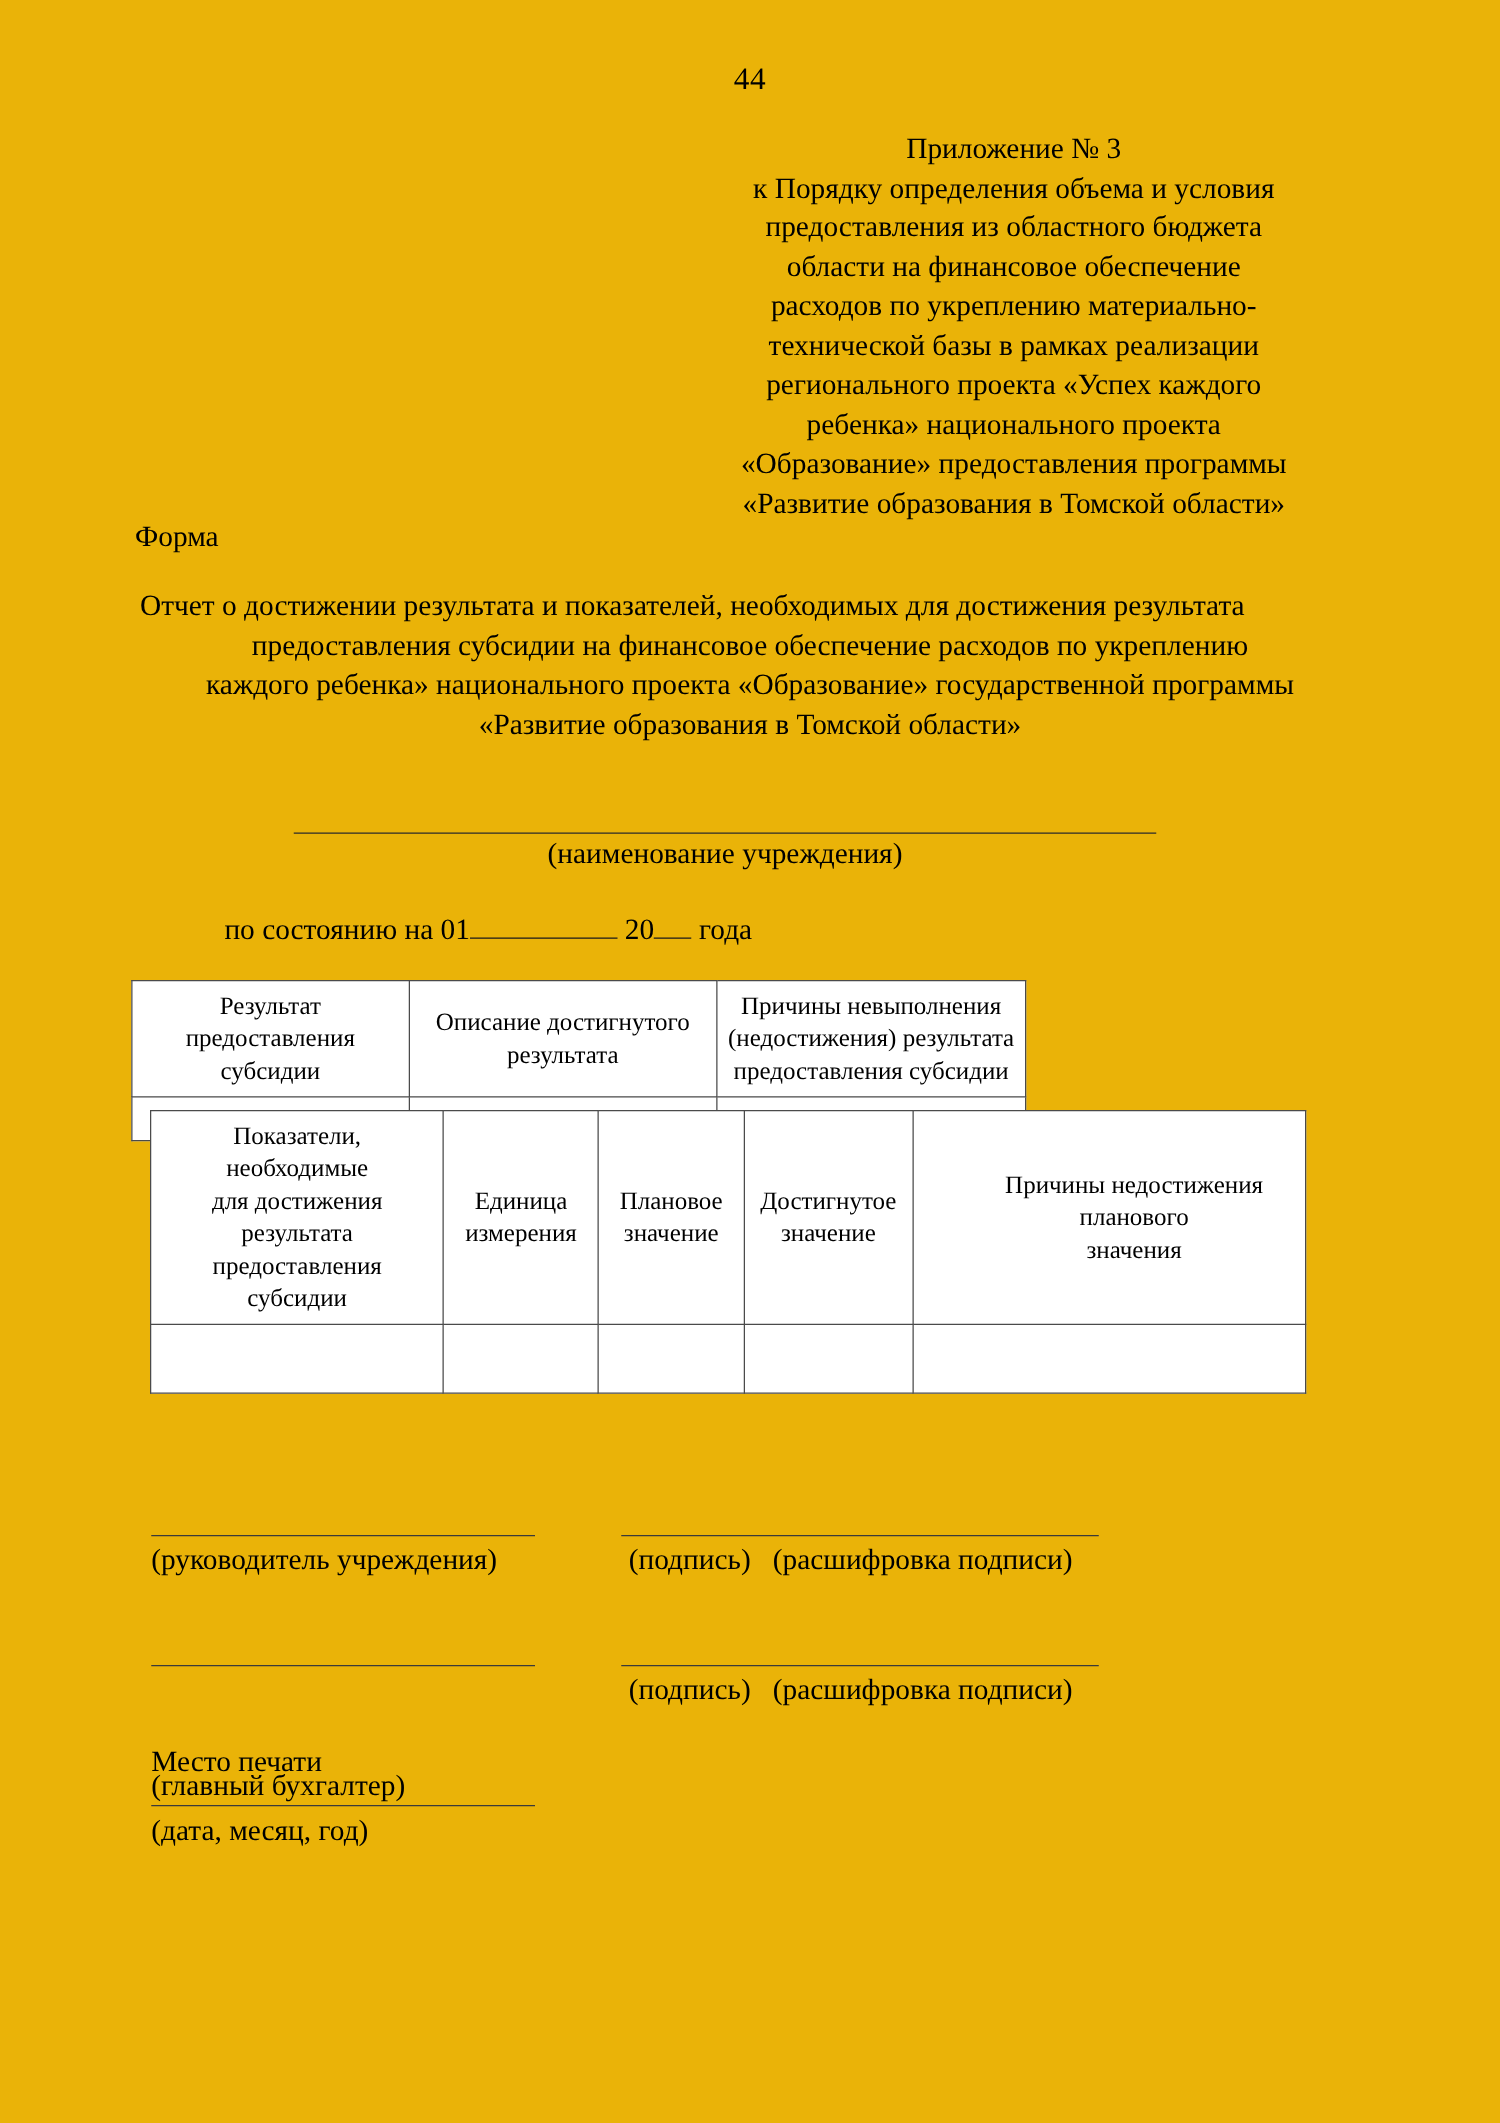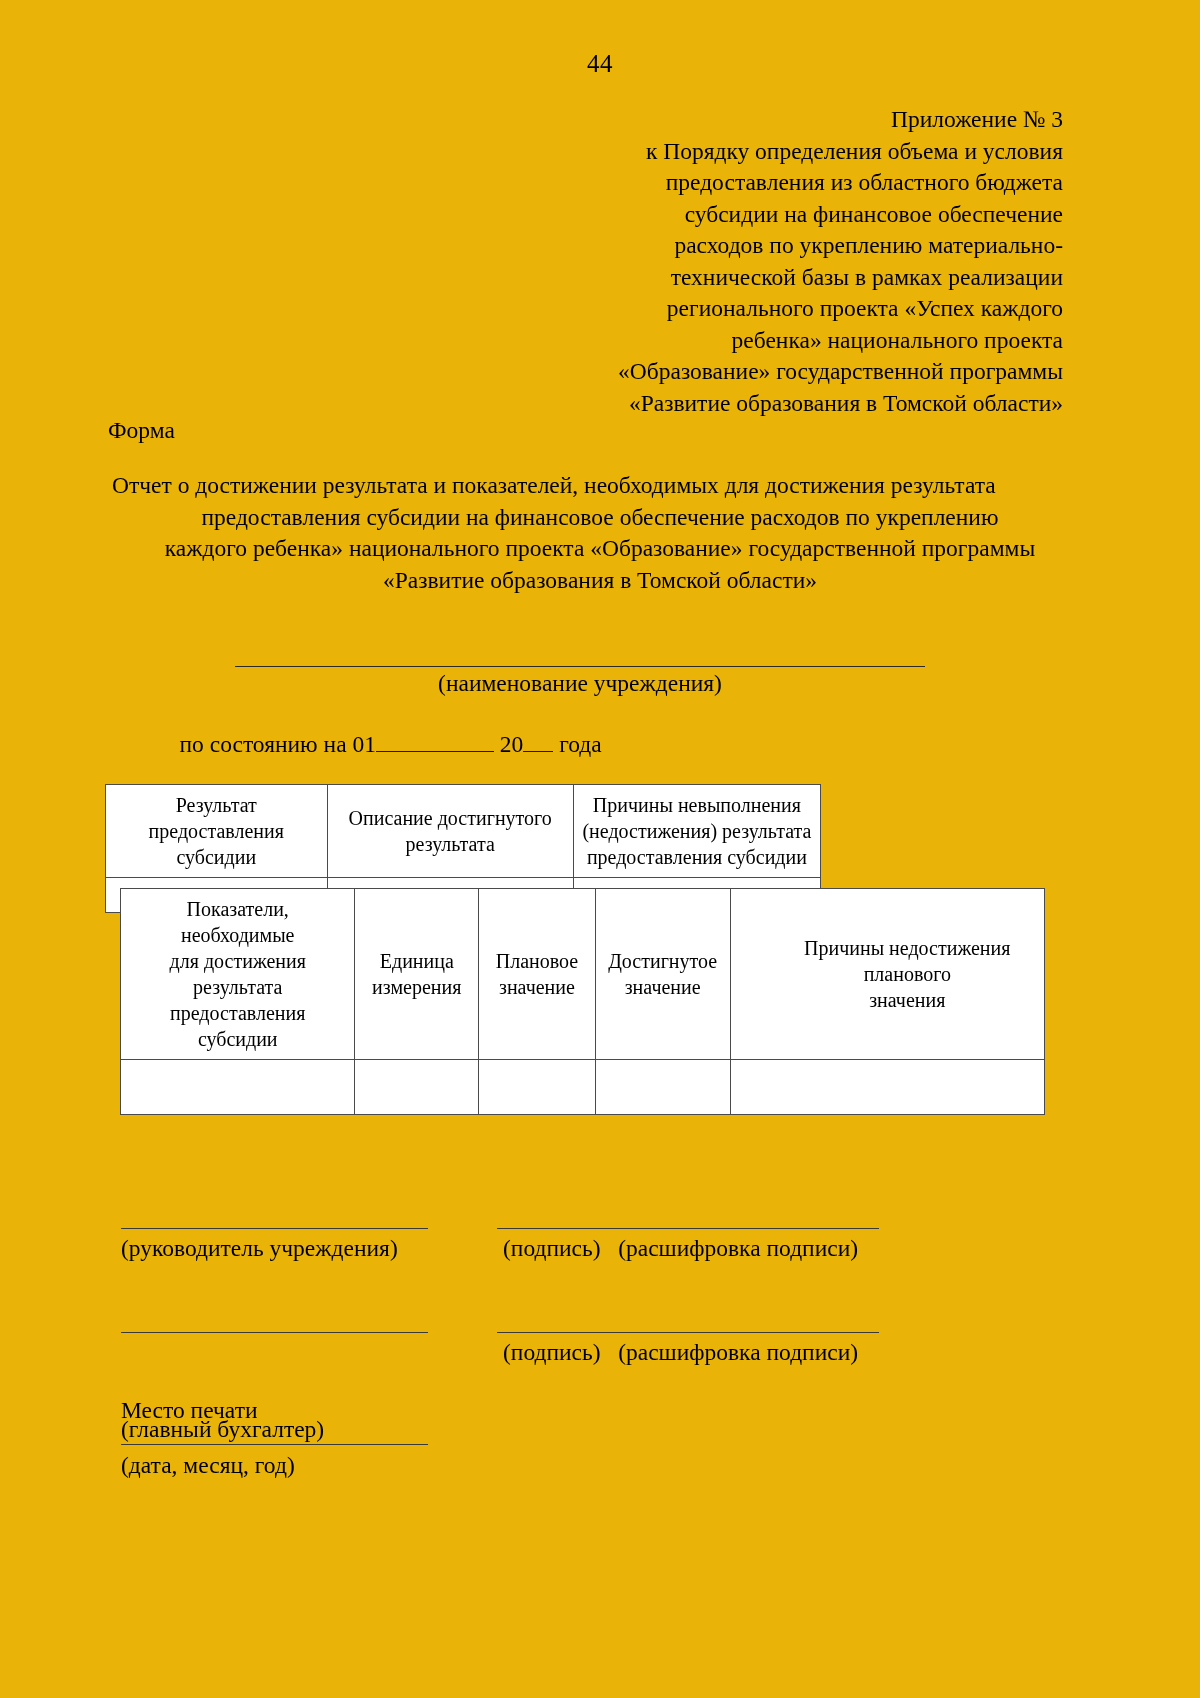--- a/index.html
+++ b/index.html
@@ -30,25 +30,25 @@
     text-align: center;
     font-size: 25px;
     line-height: 1.1;
     letter-spacing: 0.5px;
   }
 
   
   .appendix-block {
     position: absolute;
     top: 104px;
-    left: 593px;
+    left: 576px;
     width: 470px;
     font-size: 23.5px;
     line-height: 31.5px;
-    text-align: right;
+    text-align: center;
   }
   .appendix-block .ln { display: block; white-space: pre-wrap; }
 
   
   .form-label {
     position: absolute;
     top: 415px;
     left: 108px;
     font-size: 23.5px;
     line-height: 31px;
@@ -165,26 +165,26 @@
 <body>
 
 <div class="page">
 
   <div class="page-number">44</div>
 
   <div class="appendix-block">
     <span class="ln">Приложение № 3</span>
     <span class="ln">к Порядку определения объема и условия</span>
     <span class="ln">предоставления из областного бюджета</span>
-    <span class="ln">субсидии на финансовое обеспечение</span>
+    <span class="ln">области на финансовое обеспечение</span>
     <span class="ln">расходов по укреплению материально-</span>
     <span class="ln">технической базы в рамках реализации</span>
     <span class="ln">регионального проекта «Успех каждого</span>
     <span class="ln">ребенка» национального проекта</span>
-    <span class="ln">«Образование» государственной программы</span>
+    <span class="ln">«Образование» предоставления программы</span>
     <span class="ln">«Развитие образования в Томской области»</span>
   </div>
 
   <div class="form-label">Форма</div>
 
   <div class="doc-title">
     <span class="ln">Отчет о достижении результата и показателей, необходимых для достижения результата</span>
     <span class="ln">предоставления субсидии на финансовое обеспечение расходов по укреплению</span>
     <span class="ln">каждого ребенка» национального проекта «Образование» государственной программы</span>
     <span class="ln">«Развитие образования в Томской области»</span>

